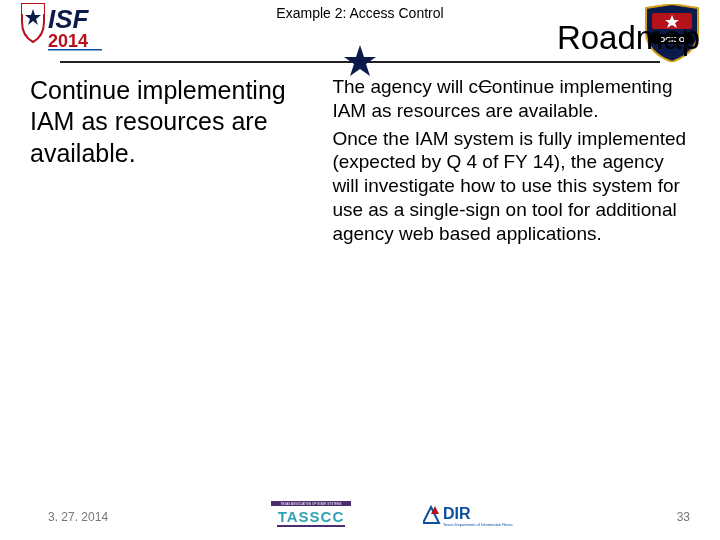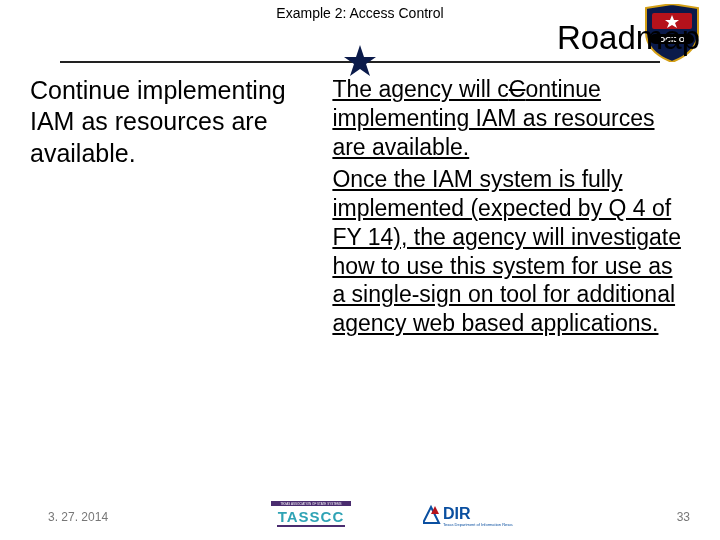--- a/index.html
+++ b/index.html
@@ -16,36 +16,47 @@
   .divider-line { border: none; border-top: 2px solid #222; }
   .divider-star { position: absolute; left: 50%; top: -18px; transform: translateX(-50%); }
 
   
   .logo-left { position: absolute; left: 8px; top: 2px; width: 100px; height: 55px; }
   .logo-right { position: absolute; right: 16px; top: 4px; width: 64px; height: 58px; }
 
   
   .body { display: flex; padding: 12px 30px 0 30px; gap: 12px; }
   .col-left { flex: 0 0 44%; font-size: 25px; line-height: 1.25; }
-  .col-right { flex: 1; font-size: 23px; line-height: 1.25; text-decoration: underline; }
+  .col-right { flex: 1; font-size: 19px; line-height: 1.25; }
   .col-right p + p { margin-top: 4px; }
   .p2-prefix { letter-spacing: 0; }
   .strike { text-decoration: line-through; }
 
   
   .footer { position: absolute; bottom: 8px; left: 8px; right: 0; display: flex; align-items: center; justify-content: space-between; padding: 0 30px 0 40px; font-size: 12px; color: #777; }
   .footer-date { flex: 0 0 auto; }
   .footer-logos { flex: 1; display: flex; justify-content: center; gap: 72px; align-items: flex-start; }
   .footer-page { flex: 0 0 auto; }
 </style>
 </head>
 <body>
 
 <div class="slide">
 
+  <div class="logo-left">
+    <svg viewBox="0 0 100 55">
+
+      <path d="M14 2 L14 20 Q14 34 25 40 Q36 34 36 20 L36 2 Z" fill="#fff" stroke="#b5121b" stroke-width="2"></path>
+      <path d="M14 2 L36 2 L36 12 L14 12 Z" fill="#fff" stroke="#b5121b" stroke-width="0"></path>
+      <polygon points="25,7 27,13 33,13 28,17 30,23 25,19 20,23 22,17 17,13 23,13" fill="#0a1a4a"></polygon>
+      <text x="40" y="26" font-family="Arial" font-size="26" font-weight="900" font-style="italic" fill="#0a1a4a">ISF</text>
+      <text x="40" y="45" font-family="Arial" font-size="18" font-weight="900" fill="#b5121b">2014</text>
+      <rect x="40" y="47" width="54" height="1.5" fill="#0a4fa0"></rect>
+    </svg>
+  </div>
 
   <div class="logo-right">
     <svg viewBox="0 0 64 58">
       <path d="M6 4 L32 0 L58 4 L58 28 Q58 48 32 58 Q6 48 6 28 Z" fill="#0a1a4a" stroke="#d4a017" stroke-width="2"></path>
       <rect x="12" y="9" width="40" height="16" rx="2" fill="#b5121b"></rect>
       <polygon points="32,11 34,16 39,16 35,19 37,24 32,21 27,24 29,19 25,16 30,16" fill="#fff"></polygon>
       <rect x="10" y="30" width="44" height="10" rx="5" fill="#000"></rect>
       <text x="32" y="38" font-family="Arial" font-size="8" font-weight="700" fill="#fff" text-anchor="middle">OCISO</text>
     </svg>
   </div>

